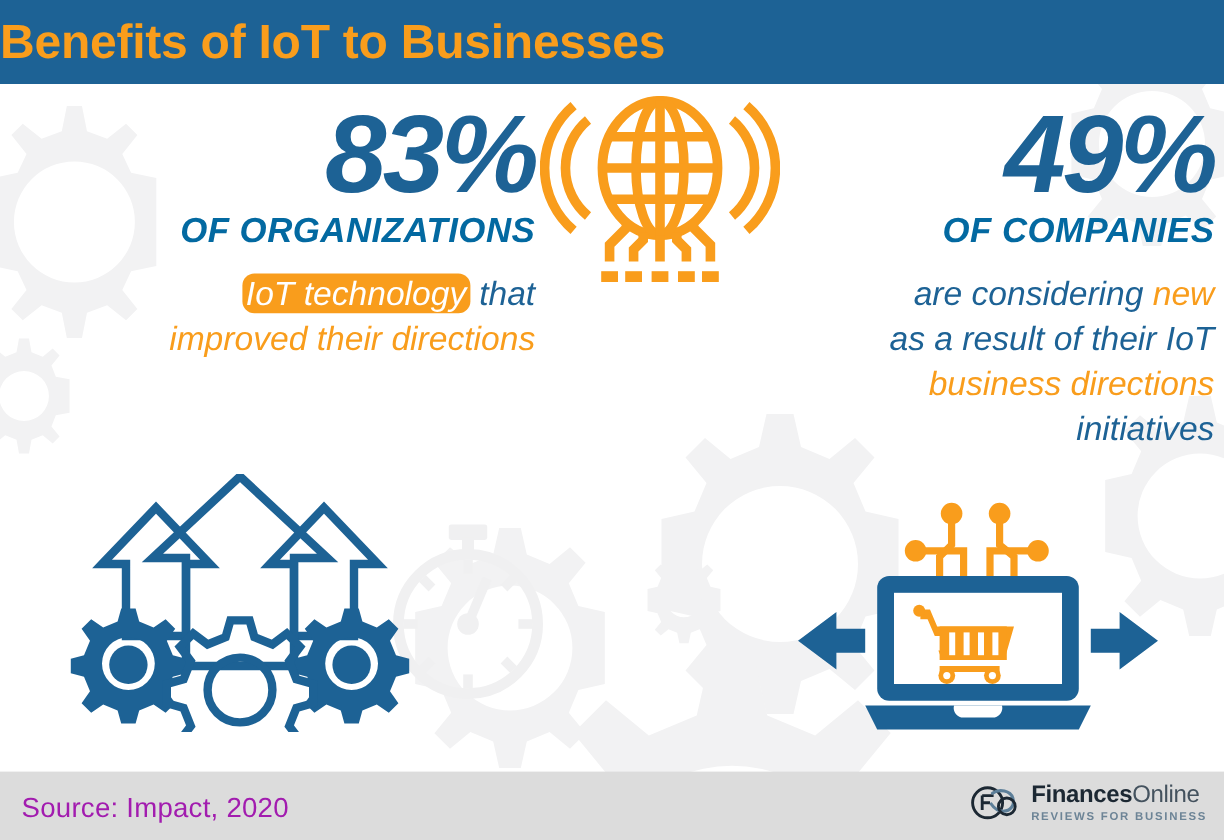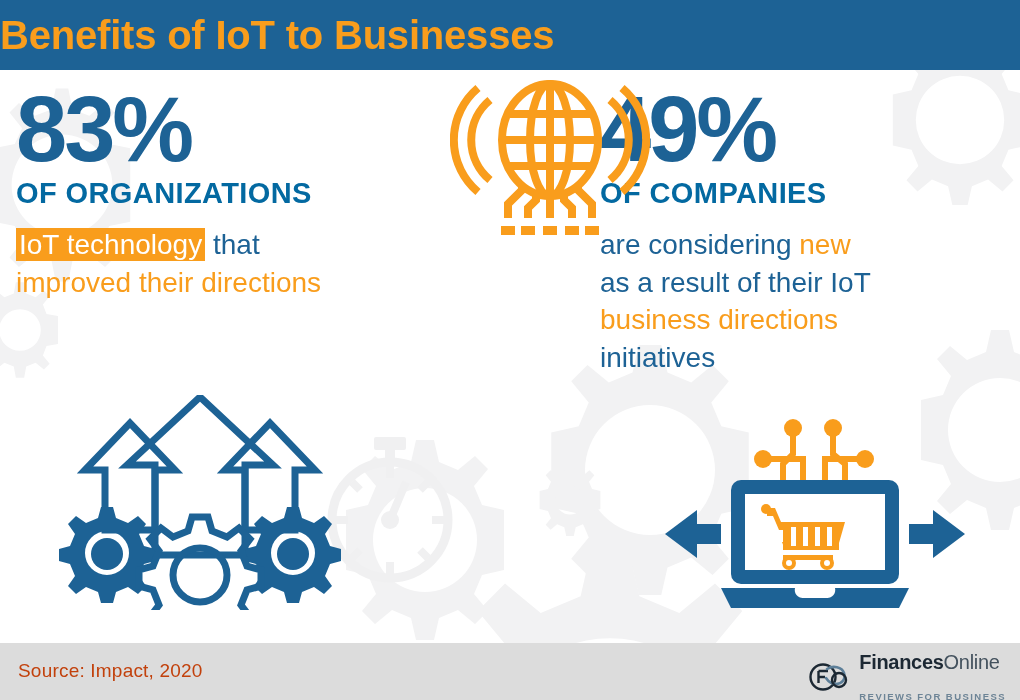--- a/index.html
+++ b/index.html
@@ -34,21 +34,22 @@
     font-weight:bold;
     letter-spacing:-0.2px;
     line-height:1;
     margin:0;
     white-space:nowrap;
   }
 
   
   .col{
     position:absolute;
-    text-align:left;
+    text-align:right;
+    font-style:italic;
   }
   .col-left{left:16px;top:86px;width:430px;}
   .col-right{left:600px;top:86px;width:412px;}
 
   .stat-number{
     font-size:92px;
     font-weight:bold;
     color:#1d6295;
     line-height:0.95;
     letter-spacing:-3px;
@@ -67,43 +68,44 @@
     font-size:28px;
     line-height:1.34;
     color:#1d6295;
     font-weight:normal;
   }
   .stat-body .orange{color:#f99d1c;}
   .hl{
     background:#f99d1c;
     color:#ffffff;
     padding:1px 3px;
+    border-radius:10px;
   }
 
   
   .ill{position:absolute;}
   .ill-globe{left:450px;top:78px;}
   .ill-gears{left:55px;top:395px;}
   .ill-laptop{left:655px;top:412px;}
 
   
   .footer{
     position:absolute;left:0;top:643px;width:1020px;height:57px;
     background:#dcdcdc;
   }
   .source-text{
     position:absolute;left:18px;top:17px;
-    font-size:19px;color:#c2410c;
+    font-size:23px;color:#a21caf;
     letter-spacing:0.2px;
   }
   .logo{
     position:absolute;right:14px;top:9px;
     display:flex;align-items:center;gap:8px;
   }
-  .logo-text{display:flex;flex-direction:column;line-height:1;gap:16px;}
+  .logo-text{display:flex;flex-direction:column;line-height:1;}
   .logo-name{font-size:20px;letter-spacing:-0.3px;white-space:nowrap;}
   .logo-name .b{font-weight:bold;color:#1c2833;}
   .logo-name .l{font-weight:normal;color:#44525e;}
   .logo-tag{
     font-size:9.5px;font-weight:bold;color:#6d8496;
     letter-spacing:1.45px;margin-top:4px;white-space:nowrap;
   }
 </style>
 </head>
 <body>

